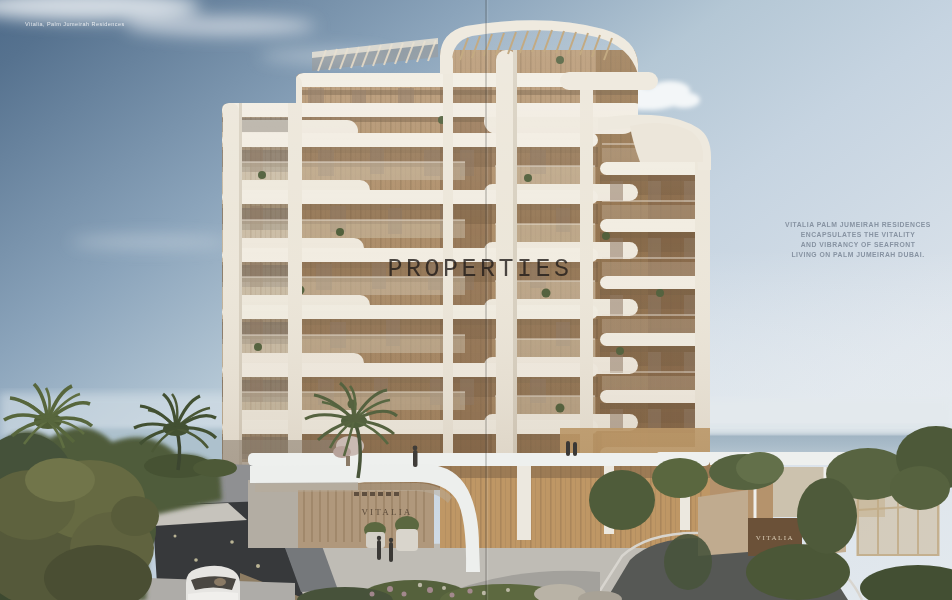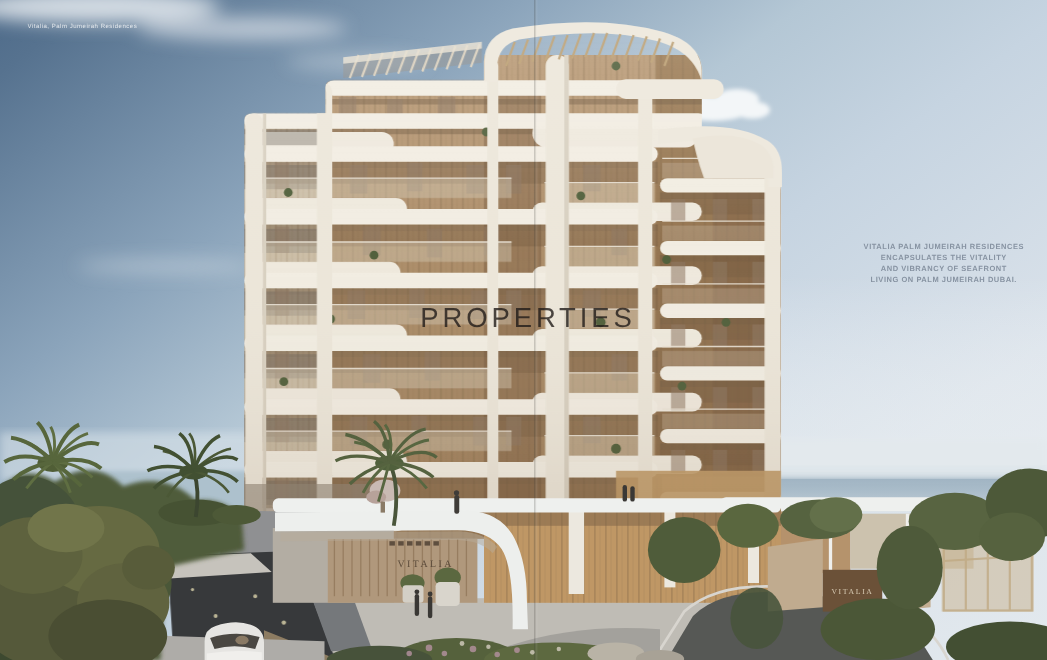--- a/index.html
+++ b/index.html
@@ -1,21 +1,21 @@
 <!DOCTYPE html>
 <html><head>
 <meta charset="utf-8">
 <style>
 html,body{margin:0;padding:0;}
 body{width:952px;height:600px;overflow:hidden;font-family:"Liberation Sans",sans-serif;}
 #scene{position:relative;width:952px;height:600px;}
 svg{position:absolute;left:0;top:0;}
 .lbl{position:absolute;left:25px;top:21px;color:rgba(255,255,255,0.8);font-size:5.5px;letter-spacing:0.45px;}
 .right-txt{position:absolute;left:780px;top:220px;width:156px;text-align:center;color:#8793a2;font-size:6.8px;font-weight:bold;letter-spacing:0.5px;line-height:10px;}
-.wm{position:absolute;left:330px;top:275px;width:300px;text-align:center;color:rgba(32,28,25,0.8);font-family:Liberation Sans, sans-serif;}
+.wm{position:absolute;left:330px;top:255px;width:300px;text-align:center;color:rgba(32,28,25,0.8);font-family:Liberation Mono, monospace;}
 .wm .l1{font-size:25px;letter-spacing:3.5px;}
 .wm .l2{font-size:28px;letter-spacing:3.5px;margin-top:-5px;}
 </style>
 </head>
 <body>
 <div id="scene">
 <svg width="952" height="600" viewBox="0 0 952 600">
 <defs>
   <linearGradient id="sky" gradientUnits="userSpaceOnUse" x1="0" y1="0" x2="631" y2="841">
     <stop offset="0" stop-color="#4e6b8a"></stop>

